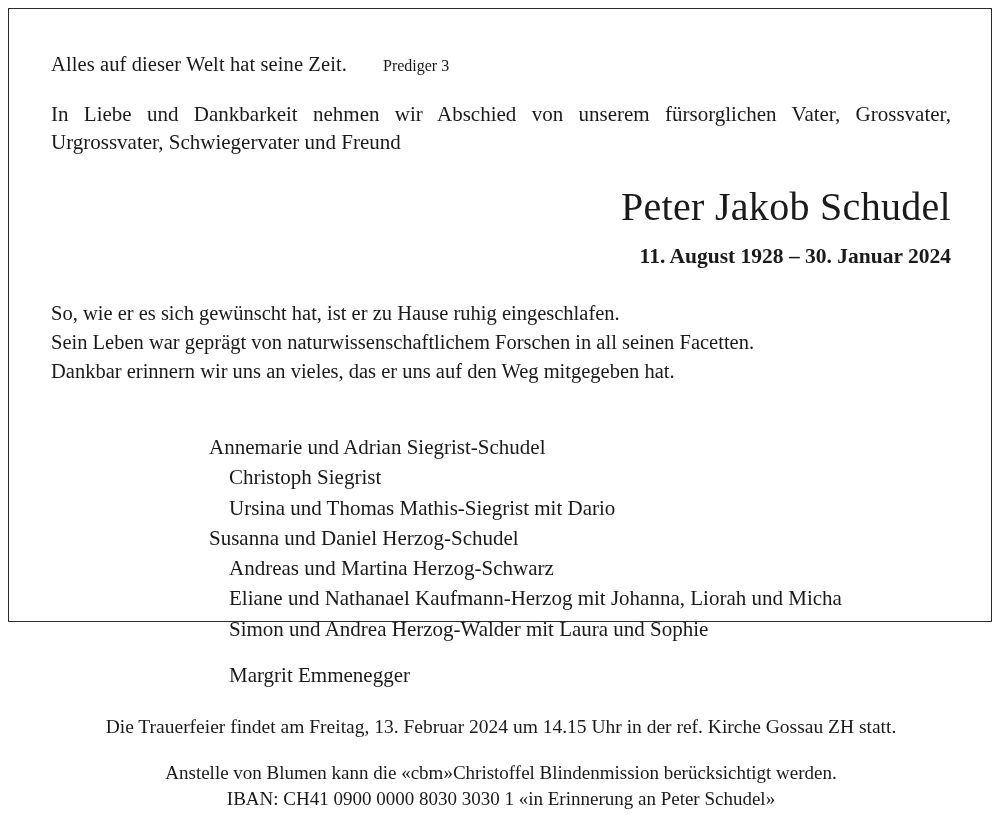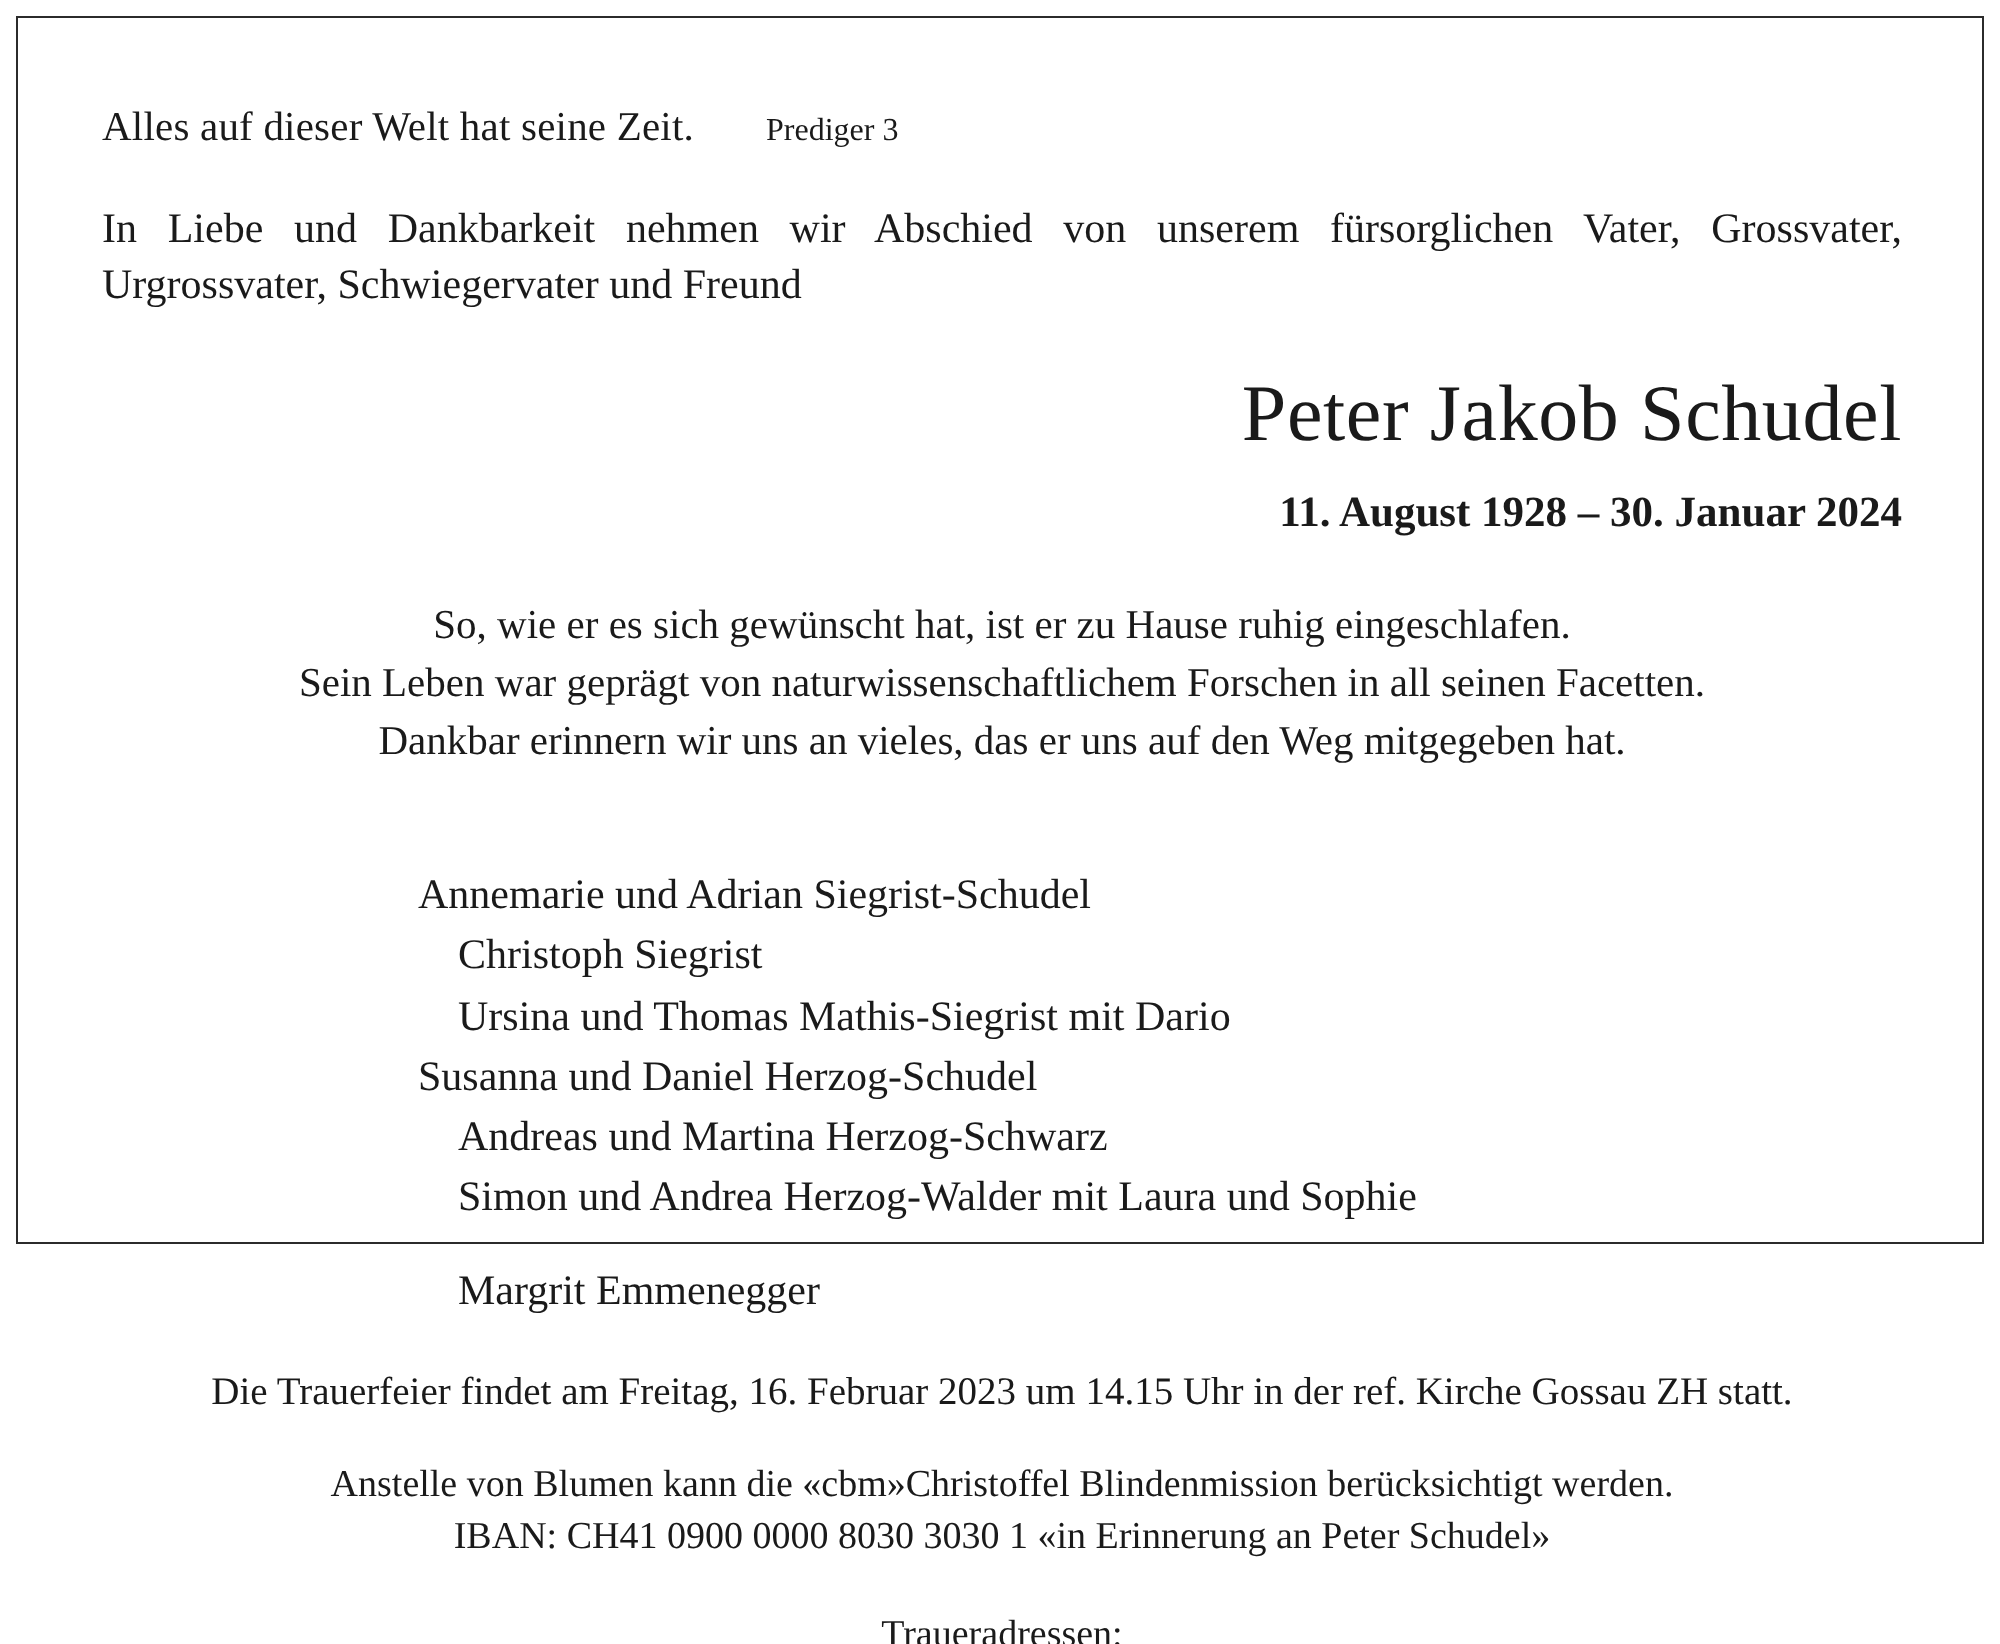--- a/index.html
+++ b/index.html
@@ -76,21 +76,21 @@
     margin-top: 15px;
     font-weight: bold;
   }
 
   
   .tribute {
     margin-top: 30px;
     font-size: 20.5px;
     line-height: 1.42;
   }
-  .tribute div { white-space: nowrap; text-align: center; }
+  .tribute div { white-space: nowrap; }
 
   
   .family {
     margin-top: 46px;
     font-size: 21px;
     line-height: 1.44;
     padding-left: 158px;
   }
   .family .lvl-1 { padding-left: 0; white-space: nowrap; }
   .family .lvl-2 { padding-left: 20px; white-space: nowrap; }
@@ -139,26 +139,27 @@
           <div>Sein Leben war geprägt von naturwissenschaftlichem Forschen in all seinen Facetten.</div>
           <div>Dankbar erinnern wir uns an vieles, das er uns auf den Weg mitgegeben hat.</div>
         </div>
 
       <div class="family">
           <div class="lvl-1">Annemarie und Adrian Siegrist-Schudel</div>
           <div class="lvl-2">Christoph Siegrist</div>
           <div class="lvl-2">Ursina und Thomas Mathis-Siegrist mit Dario</div>
           <div class="lvl-1">Susanna und Daniel Herzog-Schudel</div>
           <div class="lvl-2">Andreas und Martina Herzog-Schwarz</div>
+          <div class="lvl-2">Eliane und Nathanael Kaufmann-Herzog mit Johanna, Liorah und Micha</div>
           <div class="lvl-2">Simon und Andrea Herzog-Walder mit Laura und Sophie</div>
           <div class="spacer"></div>
           <div class="lvl-2">Margrit Emmenegger</div>
         </div>
 
-      <div class="service">Die Trauerfeier findet am Freitag, 16. Februar 2023 um 14.15 Uhr in der ref. Kirche Gossau ZH statt.</div>
+      <div class="service">Die Trauerfeier findet am Freitag, 13. Februar 2024 um 14.15 Uhr in der ref. Kirche Gossau ZH statt.</div>
 
       <div class="donation">
         <div>Anstelle von Blumen kann die «cbm»Christoffel Blindenmission berücksichtigt werden.</div>
         <div>IBAN: CH41 0900 0000 8030 3030 1 «in Erinnerung an Peter Schudel»</div>
       </div>
 
       <div class="addresses">
         <div>Traueradressen:</div>
 
       </div>

